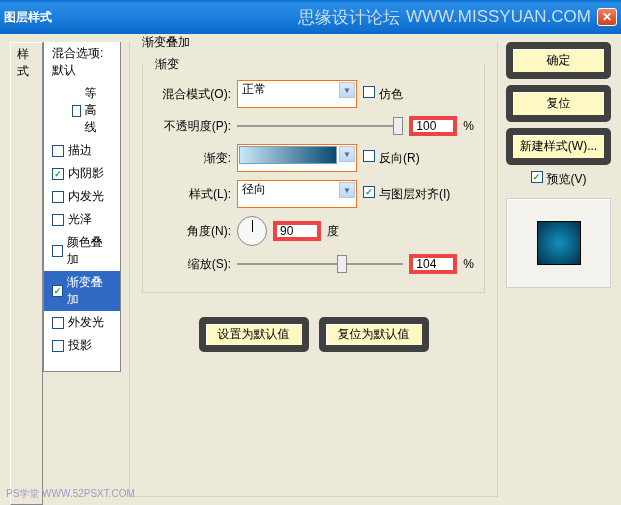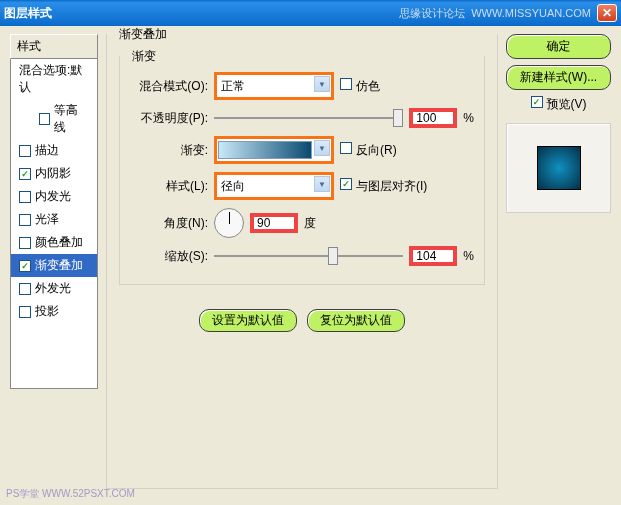--- a/index.html
+++ b/index.html
@@ -1,47 +1,47 @@
 <!DOCTYPE html>
 <html><head>
 <meta charset="utf-8">
 <style>
 *{box-sizing:border-box;margin:0;padding:0;font-family:"Microsoft YaHei","SimSun",sans-serif;font-size:12px}
 body{background:#ece9d8;width:621px;height:505px;overflow:hidden}
-.titlebar{background:linear-gradient(to bottom,#0a6acb,#2a8ee8 10%,#0a6acb);height:26px;display:flex;align-items:center;padding:0 4px;color:#fff;font-weight:bold}
+.titlebar{background:linear-gradient(to bottom,#0a6acb,#2a8ee8 10%,#0a6acb);height:34px;display:flex;align-items:center;padding:0 4px;color:#fff;font-weight:bold}
 .titlebar .spacer{flex:1}
-.titlebar .watermark{font-size:11px;color:#cde;font-weight:normal;margin-right:6px}
+.titlebar .watermark{font-size:17px;color:#cde;font-weight:normal;margin-right:6px}
 .close-btn{width:20px;height:18px;background:linear-gradient(#f08060,#d04020);border:1px solid #fff;border-radius:3px;display:flex;align-items:center;justify-content:center;color:#fff;font-weight:bold}
 .content{display:flex;padding:8px 10px;gap:8px;height:calc(100% - 26px)}
-.left-panel{width:88px;display:flex;flex-direction:column}
+.left-panel{width:111px;display:flex;}
 .panel-title{background:#ece9d8;border:1px solid #fff;border-right-color:#888;border-bottom-color:#888;padding:3px 6px}
 .style-list{border:1px solid #888;border-top:none;background:#fff;height:330px}
 .style-item{padding:3px 12px 3px 8px;display:flex;align-items:center;gap:4px;cursor:default}
 .style-item.category{padding-left:18px}
 .style-item.sub{padding-left:28px}
 .style-item.selected{background:#316ac5;color:#fff}
 .cb{width:12px;height:12px;border:1px solid #1c5180;background:#fff;display:inline-flex;align-items:center;justify-content:center;font-size:9px;color:#21a121}
 .cb.checked::before{content:"✓";font-weight:bold}
 .middle-panel{flex:1}
 .groupbox{border:1px solid #d4d0c8;border-top:none;position:relative;padding:18px 12px 12px;height:455px}
 .groupbox-title{position:absolute;top:-8px;left:8px;background:#ece9d8;padding:0 4px}
 .inner-group{border:1px solid #d4d0c8;border-top:none;position:relative;padding:16px 10px 10px;margin-top:4px}
 .inner-group-title{position:absolute;top:-8px;left:8px;background:#ece9d8;padding:0 4px}
 .row{display:flex;align-items:center;margin-bottom:8px;gap:6px}
 .row-label{width:78px;text-align:right}
-.select{border:3px solid #f97316;background:#fff;height:28px;display:flex;align-items:center;padding:0 4px;position:relative}
+.select{border:1px solid #f97316;background:#fff;height:28px;display:flex;align-items:flex-start;padding:0 4px;position:relative}
 .select .arrow{position:absolute;right:1px;top:1px;width:16px;height:16px;background:linear-gradient(#dbeaf9,#c0d8f0);border:1px solid #b0c8e0;display:flex;align-items:center;justify-content:center;font-size:8px;color:#4a6a9a}
 .gradient-preview{border:1px solid #7f9db9;height:18px;background:linear-gradient(to right,#c8e8f8,#0a4a70)}
 .num-input{border:4px solid #ef4444;background:#fff;width:48px;height:20px;padding:0 3px;text-align:left}
 .slider{flex:1;height:20px;position:relative;display:flex;align-items:center}
 .slider-track{height:2px;background:#999;flex:1;position:relative}
 .slider-thumb{position:absolute;width:10px;height:18px;background:#eee;border:1px solid #888;top:-8px}
 .dial{width:30px;height:30px;border:1px solid #888;border-radius:50%;background:#f8f8f8;position:relative}
 .dial-hand{position:absolute;width:1px;height:12px;background:#000;left:50%;top:3px;transform-origin:bottom}
-.btn{border:1px solid #404040;background:#bef264;padding:2px 12px;border-radius:10px;box-shadow:inset 1px 1px 0 #fff}
+.btn{border:7px solid #404040;background:#fef9c3;padding:2px 12px;border-radius:5px;box-shadow:inset 1px 1px 0 #fff}
 .btn-row{display:flex;gap:10px;justify-content:center;margin-top:24px}
 .right-panel{width:105px;display:flex;flex-direction:column;gap:6px;align-items:stretch}
 .right-panel .btn{padding:3px 4px;text-align:center}
 .preview-box{border:1px solid #d0d0d0;background:#f4f2ed;height:90px;margin-top:4px;display:flex;align-items:center;justify-content:center;box-shadow:inset 1px 1px 0 #fff}
 .preview-swatch{width:44px;height:44px;background:radial-gradient(circle,#1090c0,#043048);border:1px solid #000}
 .cb-inline{display:flex;align-items:flex-start;gap:4px}
 fieldset{border:1px groove #fff}
 .wm{position:absolute;bottom:4px;left:6px;font-size:10px;color:#a398c8}
 </style>
 </head>
@@ -180,20 +180,21 @@
 
       <div class="btn-row">
         <button class="btn">设置为默认值</button>
         <button class="btn">复位为默认值</button>
       </div>
     </fieldset>
   </div>
 
   <div class="right-panel">
     <button class="btn">确定</button>
+    <button class="btn">复位</button>
     <button class="btn">新建样式(W)...</button>
     <label class="cb-inline" style="justify-content:center">
         <span class="cb checked"></span>
         <span>预览(V)</span>
       </label>
     <div class="preview-box">
       <div class="preview-swatch"></div>
     </div>
   </div>
 </div>

